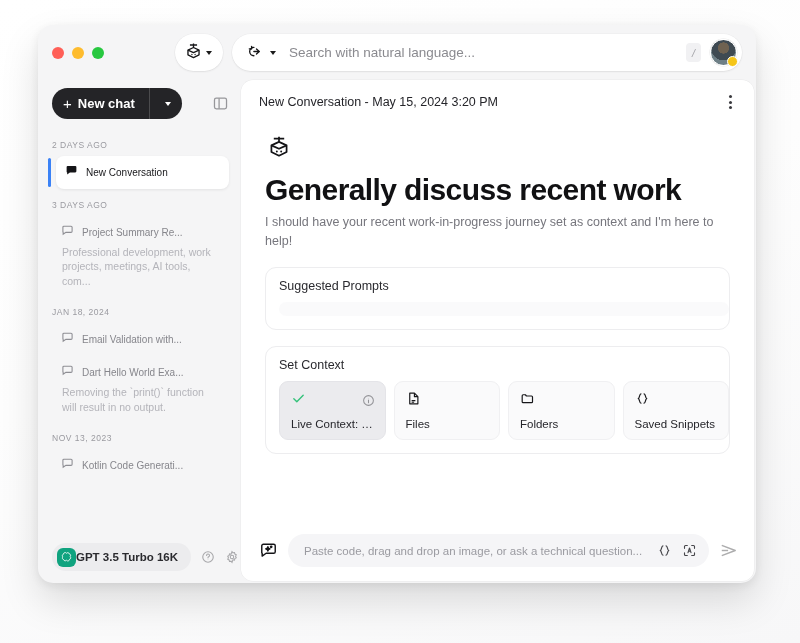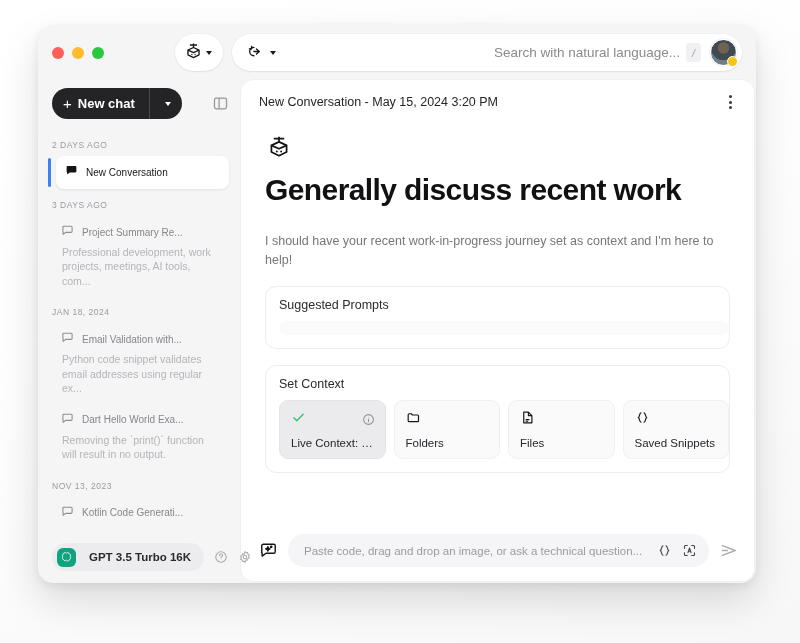--- a/index.html
+++ b/index.html
@@ -27,21 +27,20 @@
     overflow: hidden;
     display: flex; flex-direction: column;
   }
 
   
   .titlebar {
     height: 55px; flex: 0 0 55px;
     display: flex; align-items: center;
     padding: 0 14px;
     position: relative;
-    text-align: right;
   }
   .traffic { display: flex; gap: 8px; align-items: center; }
   .dot { width: 12px; height: 12px; border-radius: 50%; }
   .dot.red { background: #ff5f57; }
   .dot.yellow { background: #febc2e; }
   .dot.green { background: #28c840; }
 
   .tb-center {
     position: absolute; left: 137px; right: 14px; top: 9px;
     display: flex; align-items: center; gap: 9px;
@@ -126,21 +125,21 @@
     font-size: 10.5px; color: #b4b4ba; line-height: 1.38; margin-top: 4px;
     margin-left: 1px; overflow: hidden;
   }
 
   .sb-footer {
     flex: 0 0 auto; display: flex; align-items: center; gap: 10px;
     padding: 9px 12px 12px 14px;
   }
   .model-pill {
     height: 28px; background: #ececee; border-radius: 14px;
-    display: flex; align-items: center; gap: 13px; padding: 0 13px 0 5px;
+    display: flex; align-items: center; gap: 0; padding: 0 13px 0 5px;
     cursor: pointer;
   }
   .model-badge {
     width: 19px; height: 19px; border-radius: 6px; background: #10a37f;
     display: flex; align-items: center; justify-content: center; flex: 0 0 auto;
   }
   .model-name { font-size: 11.5px; color: #2a2a2e; font-weight: bold; white-space: nowrap; }
   .foot-ico { cursor: pointer; opacity: .45; display: flex; }
 
   
@@ -154,21 +153,21 @@
     height: 44px; flex: 0 0 44px; display: flex; align-items: center;
     padding: 0 16px 0 18px;
   }
   .main-title { font-size: 12.5px; color: #25252a; }
   .kebab { margin-left: auto; cursor: pointer; display: flex; flex-direction: column; gap: 2.5px; padding: 6px; }
   .kebab i { width: 3px; height: 3px; border-radius: 50%; background: #3a3a3e; display: block; }
 
   .main-scroll { flex: 1 1 auto; overflow: hidden; padding: 0 24px; min-height: 0; }
   .hero-logo { margin: 9px 0 10px 1px; }
   .hero-title { font-size: 30px; font-weight: bold; color: #111113; letter-spacing: -.6px; }
-  .hero-sub { font-size: 12.5px; color: #76767d; line-height: 1.5; margin-top: 25px; max-width: 455px; }
+  .hero-sub { font-size: 12.5px; color: #76767d; line-height: 1.5; margin-top: 6px; max-width: 455px; }
 
   .card {
     margin-top: 16px; border: 1px solid #ededef; border-radius: 11px;
     padding: 11px 0 13px 13px; background: #fff;
   }
   .card-title { font-size: 12.5px; color: #2a2a2f; margin-bottom: 9px; }
 
   .prompt-row {
     background: #f5f5f7; border-radius: 7px; height: 28px;
     display: flex; align-items: center; gap: 8px; padding: 0 11px;
@@ -303,21 +302,20 @@
           <div class="sb-group-label">JAN 18, 2024</div>
           <div class="conv dim">
             <div class="conv-row">
               <span>
                 <svg width="13" height="13" viewBox="0 0 24 24" fill="none" stroke="#8e8e94" stroke-width="2">
                   <path d="M3.5 6a2 2 0 0 1 2-2h13a2 2 0 0 1 2 2v7.5a2 2 0 0 1-2 2H9l-5 3.5v-3.5a.5.5 0 0 1-.5-.5z"></path>
                 </svg>
               </span>
               <span class="conv-title">Email Validation with...</span>
             </div>
-            <div class="conv-sub">Python code snippet validates email addresses using regular ex...</div>
           </div>
 
           <div class="conv dim">
             <div class="conv-row">
               <span>
                 <svg width="13" height="13" viewBox="0 0 24 24" fill="none" stroke="#8e8e94" stroke-width="2">
                   <path d="M3.5 6a2 2 0 0 1 2-2h13a2 2 0 0 1 2 2v7.5a2 2 0 0 1-2 2H9l-5 3.5v-3.5a.5.5 0 0 1-.5-.5z"></path>
                 </svg>
               </span>
               <span class="conv-title">Dart Hello World Exa...</span>
@@ -416,38 +414,38 @@
                     </svg>
                   </span>
                 </div>
                 <div class="ctx-label">Live Context: On</div>
               </div>
 
               <div class="ctx-tile">
                 <div class="ctx-top">
                   <span>
                     <svg width="15" height="15" viewBox="0 0 24 24" fill="none" stroke="#17171a" stroke-width="1.9" stroke-linejoin="round">
-                      <path d="M3.5 7.5a1.5 1.5 0 0 1 1.5-1.5h3.6l1.7 2h8.2a1.5 1.5 0 0 1 1.5 1.5v7.5a1.5 1.5 0 0 1-1.5 1.5H5a1.5 1.5 0 0 1-1.5-1.5z"></path>
-                    </svg>
-                  </span>
-                </div>
-                <div class="ctx-label">Folders</div>
-              </div>
-
-              <div class="ctx-tile">
-                <div class="ctx-top">
-                  <span>
-                    <svg width="15" height="15" viewBox="0 0 24 24" fill="none" stroke="#17171a" stroke-width="1.9" stroke-linejoin="round">
                       <path d="M6 3.5h7.5L19 9v11.5H6z"></path>
                       <path d="M13.5 3.5V9H19"></path>
                       <path d="M9 15.5h6M9 18h4"></path>
                     </svg>
                   </span>
                 </div>
                 <div class="ctx-label">Files</div>
+              </div>
+
+              <div class="ctx-tile">
+                <div class="ctx-top">
+                  <span>
+                    <svg width="15" height="15" viewBox="0 0 24 24" fill="none" stroke="#17171a" stroke-width="1.9" stroke-linejoin="round">
+                      <path d="M3.5 7.5a1.5 1.5 0 0 1 1.5-1.5h3.6l1.7 2h8.2a1.5 1.5 0 0 1 1.5 1.5v7.5a1.5 1.5 0 0 1-1.5 1.5H5a1.5 1.5 0 0 1-1.5-1.5z"></path>
+                    </svg>
+                  </span>
+                </div>
+                <div class="ctx-label">Folders</div>
               </div>
 
               <div class="ctx-tile">
                 <div class="ctx-top">
                   <span>
                     <svg width="15" height="15" viewBox="0 0 24 24" fill="none" stroke="#17171a" stroke-width="1.9" stroke-linecap="round">
                       <path d="M9.5 4.5C7 4.5 7.6 10.5 5.5 12c2.1 1.5 1.5 7.5 4 7.5"></path>
                       <path d="M14.5 4.5c2.5 0 1.9 6 4 7.5-2.1 1.5-1.5 7.5-4 7.5"></path>
                     </svg>
                   </span>

